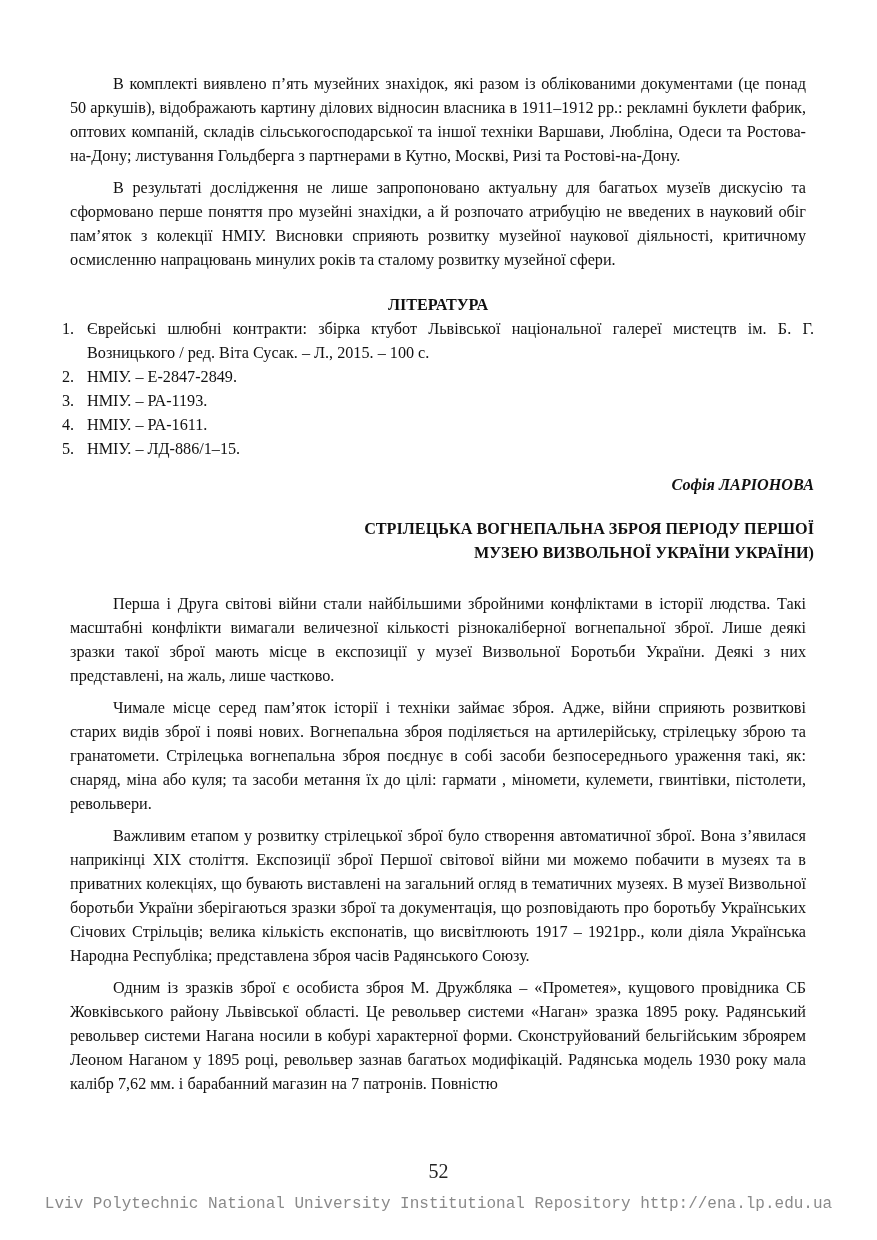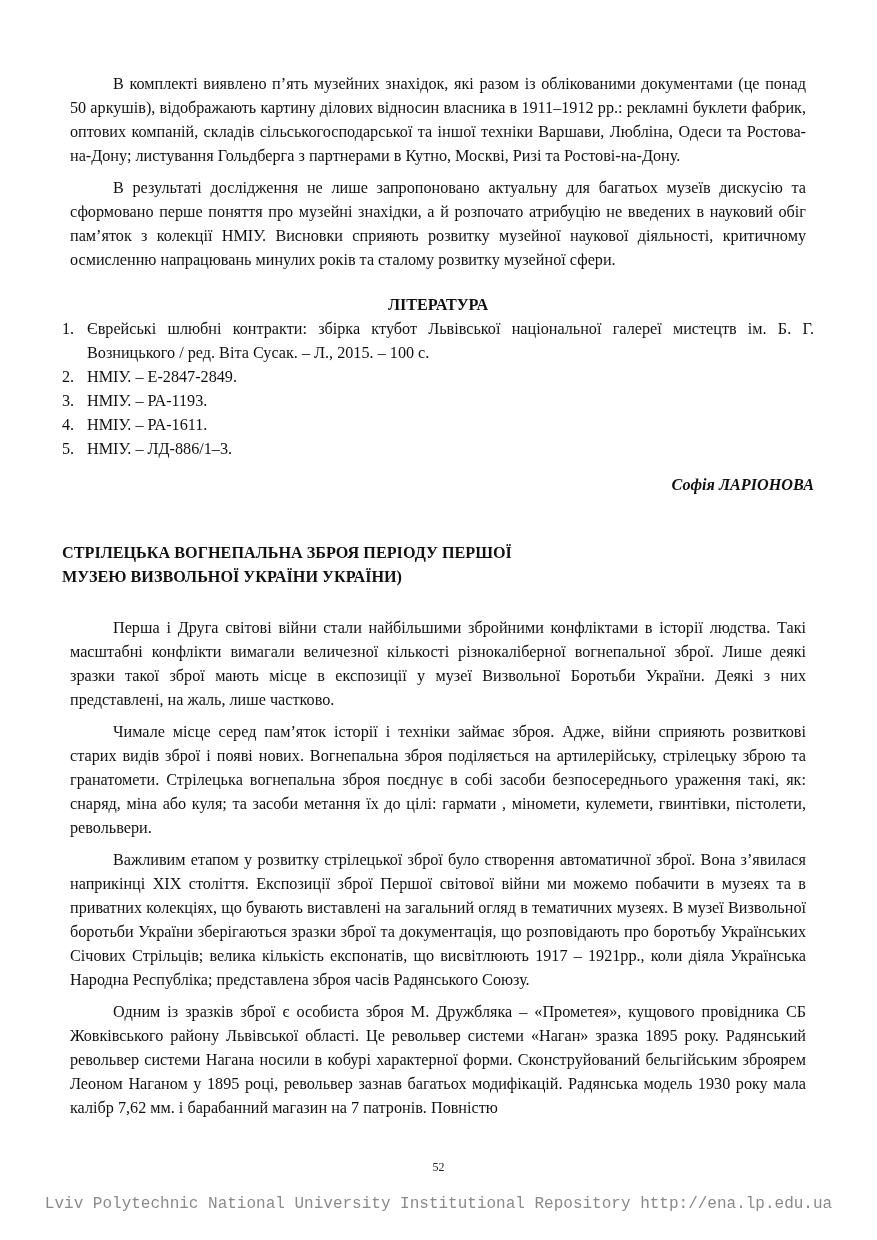--- a/index.html
+++ b/index.html
@@ -9,24 +9,24 @@
     font-family: "Liberation Serif", serif; font-size: 16.2px; line-height: 24px; color: #111;
   }
   .para { margin: 8px; text-align: justify; text-indent: 43px; }
   .heading-lit { text-align: center; font-weight: bold; margin: 21px 0 0 0; }
   .ref-list { margin: 0; padding: 0; list-style: none; }
   .ref-item { display: flex; }
   .ref-num { width: 25px; flex: none; }
   .ref-text { flex: 1; text-align: justify; }
   .author { text-align: right; margin-top: 12px; font-weight: bold; font-style: italic; }
   .affil { text-align: right; font-style: italic; }
-  .title { text-align: left; font-weight: bold; margin-top: 44px; margin-bottom: 27px; font-size: 16.2px; line-height: 24px; }
+  .title { text-align: right; font-weight: bold; margin-top: 20px; margin-bottom: 27px; font-size: 16.2px; line-height: 24px; }
   .title div { letter-spacing: 0; }
   .page-number { position: absolute; top: 1160px; left: 0; width: 877px; text-align: center;
-    font-family: "Liberation Serif", serif; font-size: 12px; color: #222; }
+    font-family: "Liberation Serif", serif; font-size: 20px; color: #222; }
   .footer { position: absolute; top: 1195px; left: 0; width: 877px; text-align: center;
     font-family: Liberation Mono, monospace; font-size: 16px; color: #8a8a8a; }
 </style>
 </head>
 <body>
 
 <div class="page">
   <p class="para">В комплекті виявлено п’ять музейних знахідок, які разом із облікованими документами (це понад 50 аркушів), відображають картину ділових відносин власника в 1911–1912 рр.: рекламні буклети фабрик, оптових компаній, складів сільськогосподарської та іншої техніки Варшави, Любліна, Одеси та Ростова-на-Дону; листування Гольдберга з партнерами в Кутно, Москві, Ризі та Ростові-на-Дону.</p>
   <p class="para">В результаті дослідження не лише запропоновано актуальну для багатьох музеїв дискусію та сформовано перше поняття про музейні знахідки, а й розпочато атрибуцію не введених в науковий обіг пам’яток з колекції НМІУ. Висновки сприяють розвитку музейної наукової діяльності, критичному осмисленню напрацювань минулих років та сталому розвитку музейної сфери.</p>
 
@@ -43,21 +43,21 @@
     <li class="ref-item">
       <span class="ref-num">3.</span>
       <span class="ref-text">НМІУ. – РА-1193.</span>
     </li>
     <li class="ref-item">
       <span class="ref-num">4.</span>
       <span class="ref-text">НМІУ. – РА-1611.</span>
     </li>
     <li class="ref-item">
       <span class="ref-num">5.</span>
-      <span class="ref-text">НМІУ. – ЛД-886/1–3.</span>
+      <span class="ref-text">НМІУ. – ЛД-886/1–15.</span>
     </li>
   </ul>
 
   <div class="author">Софія ЛАРІОНОВА</div>
 
   <div class="title">
     <div>СТРІЛЕЦЬКА ВОГНЕПАЛЬНА ЗБРОЯ ПЕРІОДУ ПЕРШОЇ</div>
     <div>МУЗЕЮ ВИЗВОЛЬНОЇ УКРАЇНИ УКРАЇНИ)</div>
   </div>
 

